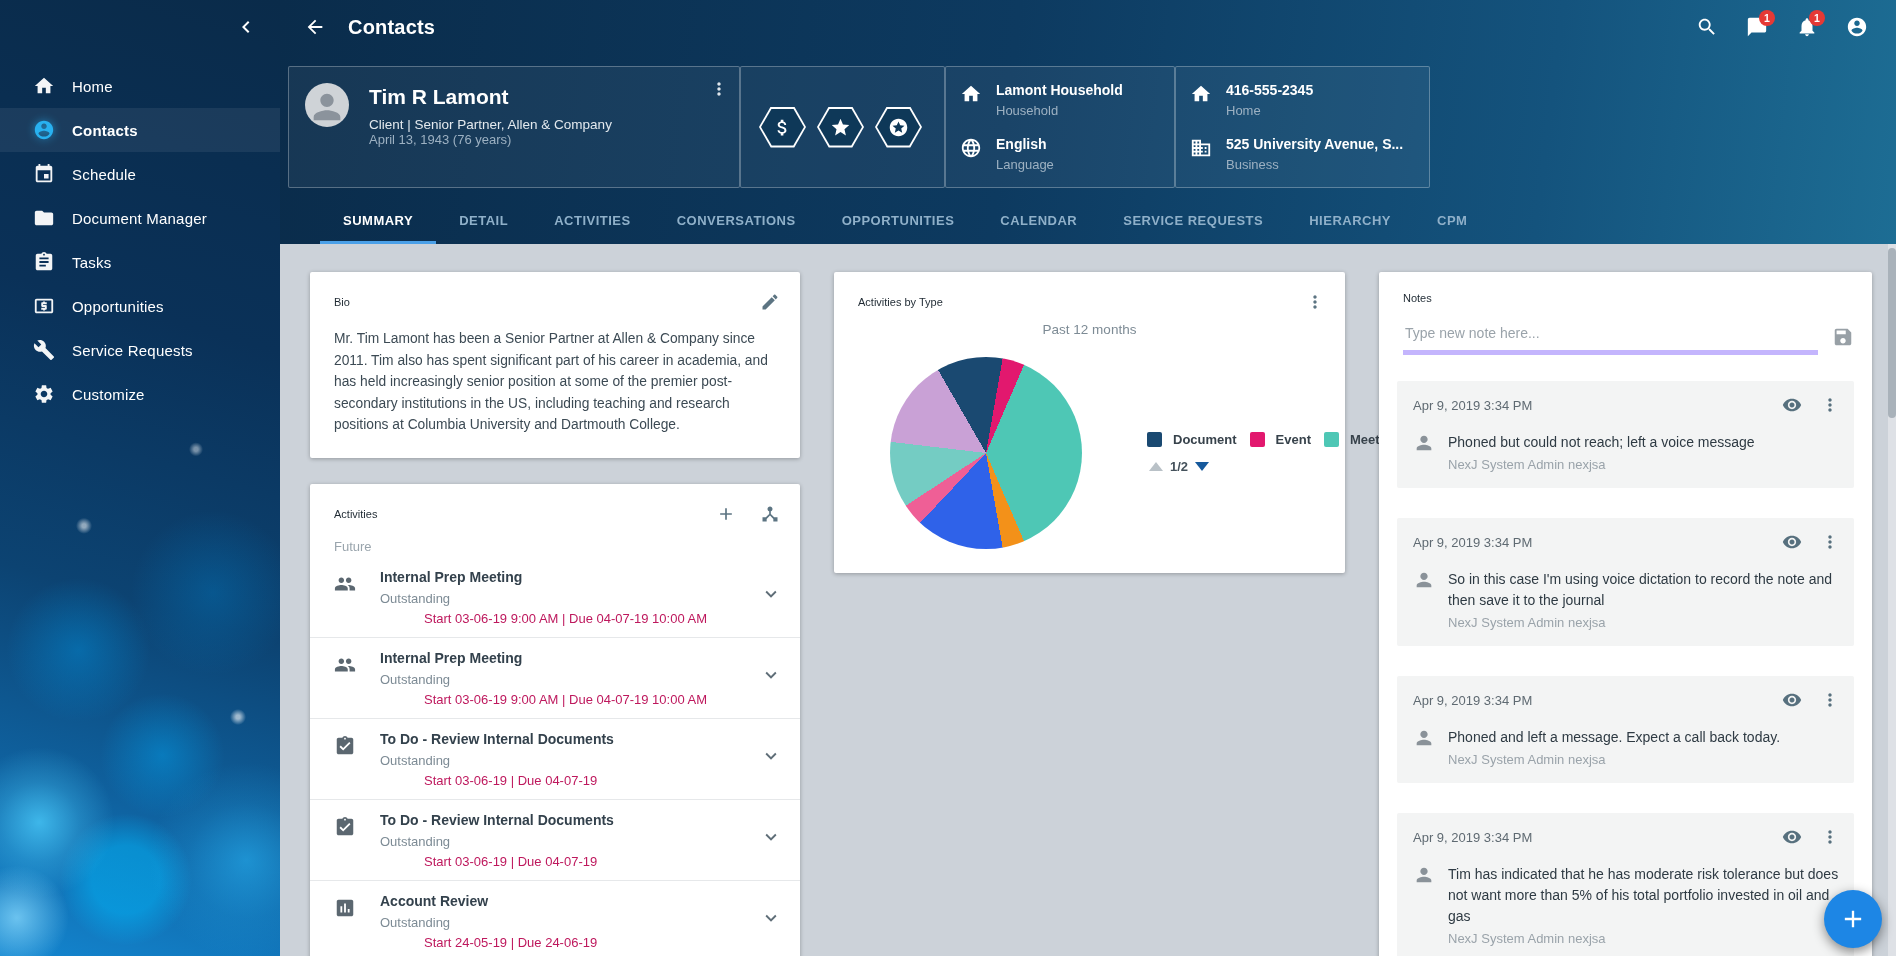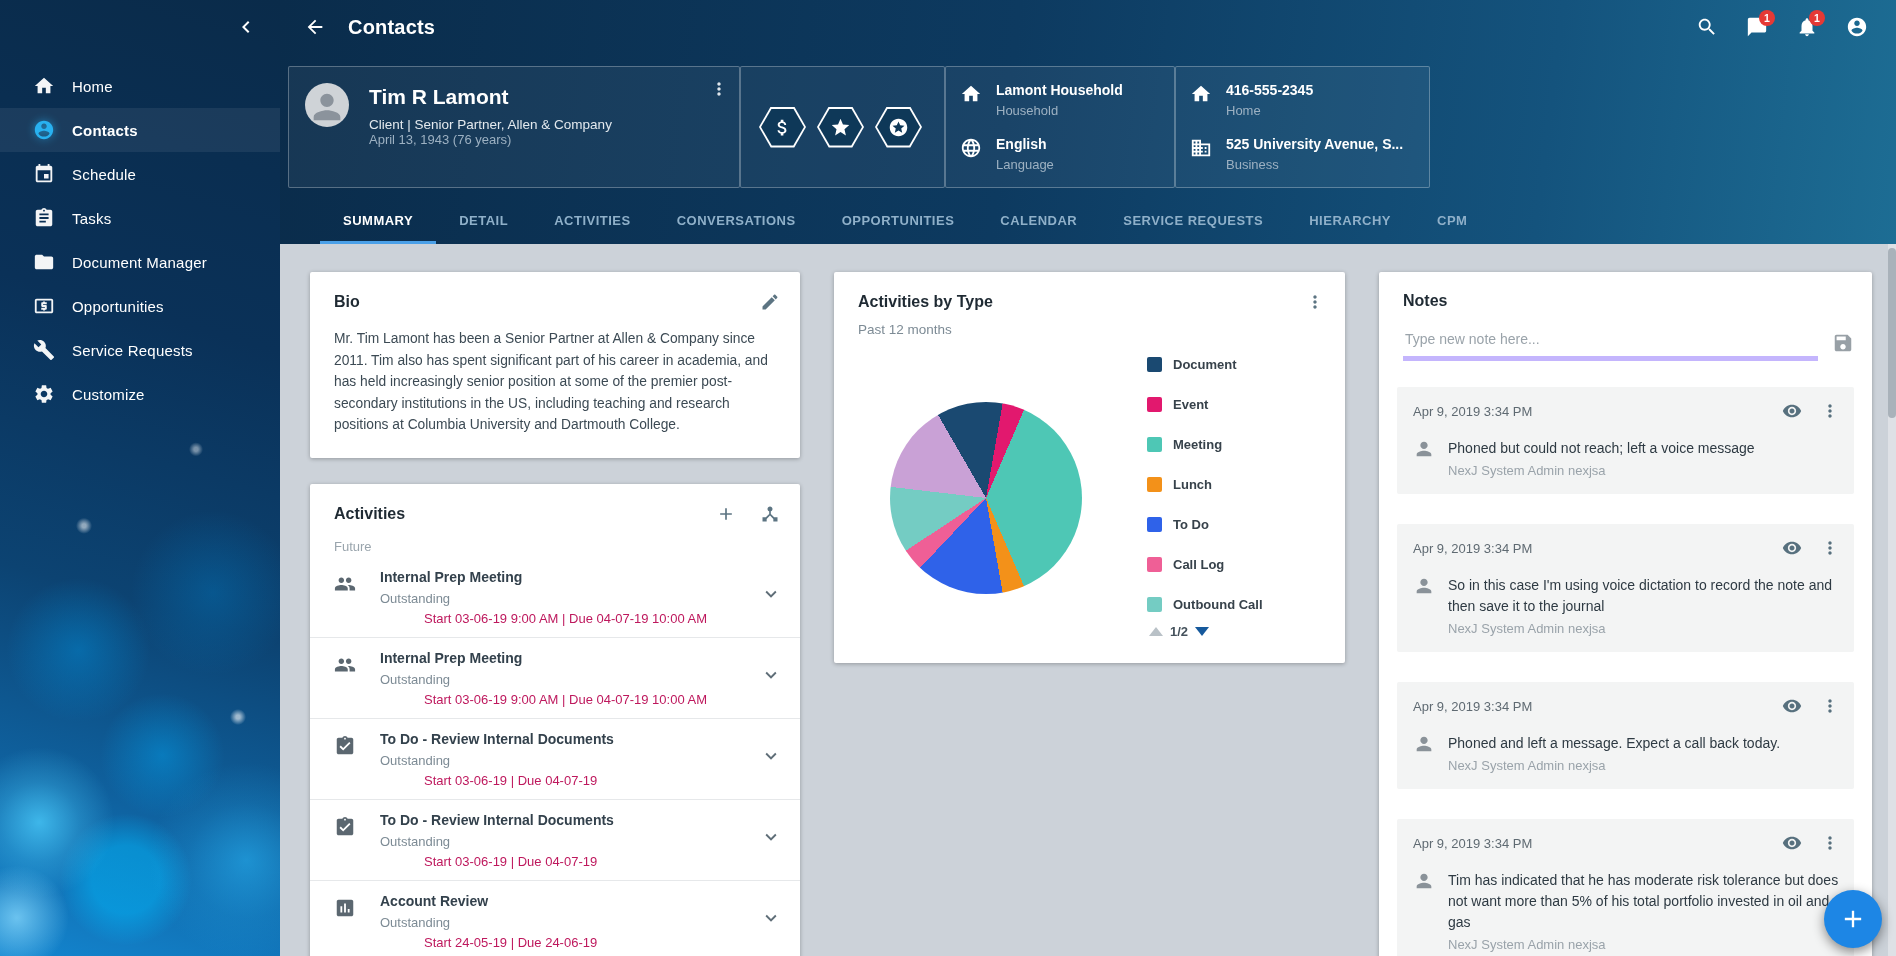--- a/index.html
+++ b/index.html
@@ -74,26 +74,26 @@
 
   .tabs { display:flex; padding-left:40px; height:44px; }
   .tab { display:flex; align-items:center; padding:0 23px; font-size:13px; font-weight:700; letter-spacing:.5px;
          color:#8fb0c9; cursor:pointer; border-bottom:3px solid transparent; }
   .tab.active { color:#fff; border-bottom-color:#4aa0e8; }
 
   
   .content { flex:1; display:flex; gap:34px; padding:28px 24px 0 30px; overflow:hidden; position:relative; background:#ccd2d9; }
   .col { display:flex; flex-direction:column; gap:26px; min-width:0; }
   .col1 { width:490px; flex:0 0 490px; }
-  .col2 { width:511px; flex:0 0 511px; }
+  .col2 { width:511px; flex:0 0 511px;text-align:center; }
   .col3 { width:493px; flex:0 0 493px; }
 
   .card { background:#fff; border-radius:2px; box-shadow:0 1px 4px rgba(0,0,0,.28); }
   .card-head { display:flex; align-items:center; padding:20px 20px 0 24px; }
-  .card-head h2 { font-size:16px; color:#1f2a33; font-weight:700; margin-right:auto; }
+  .card-head h2 { font-size:11px; color:#1f2a33; font-weight:400; margin-right:auto; }
   .head-icon { width:20px; height:20px; color:#5c7482; margin-left:24px; cursor:pointer; flex:0 0 20px; }
 
   .bio-text { padding:16px 24px 22px; font-size:13.8px; color:#3c4a54; line-height:1.56; }
 
   .group-label { padding:15px 24px 3px; font-size:13px; color:#9aa5ad; }
   .activity { display:flex; padding:12px 18px 11px 24px; border-bottom:1px solid #e6e8ea; align-items:flex-start; }
   .activity:last-child { border-bottom:none; }
   .act-icon { width:22px; height:22px; color:#5b6770; margin-top:4px; flex:0 0 22px; }
   .act-main { margin-left:24px; flex:1; min-width:0; }
   .act-title { font-size:14px; font-weight:700; color:#33414c; }
@@ -104,21 +104,21 @@
   .chart-card { padding-bottom:24px; }
   .chart-sub { padding:10px 24px 0; font-size:13.5px; color:#7d8b95; }
   .chart-body { display:flex; align-items:center; padding:20px 26px 0 56px; }
   .donut-wrap { position:relative; width:192px; height:192px; flex:0 0 192px; }
   .donut { width:192px; height:192px; border-radius:50%; }
   .donut-center { position:absolute; inset:0; margin:auto; width:124px; height:124px; border-radius:50%; background:#fff;
                   display:flex; flex-direction:column; align-items:center; justify-content:center; gap:2px; }
   .donut-center span { font-size:13px; color:#8d979e; }
   .donut-center b { font-size:15px; color:#37424b; }
   .legend-col { margin-left:auto; display:flex; flex-direction:column; width:172px; }
-  .legend { display:flex; flex-direction:column; gap:25px; }
+  .legend { display:flex; gap:13px; }
   .legend-item { display:flex; align-items:center; gap:11px; }
   .swatch { width:15px; height:15px; border-radius:2px; flex:0 0 15px; }
   .legend-label { font-size:13px; font-weight:700; color:#37424b; white-space:nowrap; }
   .pager { display:flex; align-items:center; gap:7px; margin-top:12px; margin-left:2px; }
   .pager-text { font-size:13px; color:#45525c; font-weight:600; }
   .tri { width:0; height:0; border-left:7px solid transparent; border-right:7px solid transparent; cursor:pointer; }
   .tri.up { border-bottom:9px solid #b9c1c7; }
   .tri.down { border-top:9px solid #16599c; }
 
   .notes-card { height:1200px; display:flex; flex-direction:column; }
@@ -184,33 +184,33 @@
             <svg viewBox="0 0 24 24">
               <path d="M17 12h-5v5h5v-5zM16 1v2H8V1H6v2H5c-1.11 0-1.99.9-1.99 2L3 19c0 1.1.89 2 2 2h14c1.1 0 2-.9 2-2V5c0-1.1-.9-2-2-2h-1V1h-2zm3 18H5V8h14v11z"></path>
             </svg>
           </span>
           <span class="nav-label">Schedule</span>
         </div>
 
         <div class="nav-item">
           <span class="icon nav-icon">
             <svg viewBox="0 0 24 24">
-              <path d="M19 3h-4.18C14.4 1.84 13.3 1 12 1c-1.3 0-2.4.84-2.82 2H5c-1.1 0-2 .9-2 2v14c0 1.1.9 2 2 2h14c1.1 0 2-.9 2-2V5c0-1.1-.9-2-2-2zm-7 0c.55 0 1 .45 1 1s-.45 1-1 1-1-.45-1-1 .45-1 1-1zm2 14H7v-2h7v2zm3-4H7v-2h10v2zm0-4H7V7h10v2z"></path>
-            </svg>
-          </span>
-          <span class="nav-label">Tasks</span>
+              <path d="M10 4H4c-1.1 0-1.99.9-1.99 2L2 18c0 1.1.9 2 2 2h16c1.1 0 2-.9 2-2V8c0-1.1-.9-2-2-2h-8l-2-2z"></path>
+            </svg>
+          </span>
+          <span class="nav-label">Document Manager</span>
         </div>
 
         <div class="nav-item">
           <span class="icon nav-icon">
             <svg viewBox="0 0 24 24">
-              <path d="M10 4H4c-1.1 0-1.99.9-1.99 2L2 18c0 1.1.9 2 2 2h16c1.1 0 2-.9 2-2V8c0-1.1-.9-2-2-2h-8l-2-2z"></path>
-            </svg>
-          </span>
-          <span class="nav-label">Document Manager</span>
+              <path d="M19 3h-4.18C14.4 1.84 13.3 1 12 1c-1.3 0-2.4.84-2.82 2H5c-1.1 0-2 .9-2 2v14c0 1.1.9 2 2 2h14c1.1 0 2-.9 2-2V5c0-1.1-.9-2-2-2zm-7 0c.55 0 1 .45 1 1s-.45 1-1 1-1-.45-1-1 .45-1 1-1zm2 14H7v-2h7v2zm3-4H7v-2h10v2zm0-4H7V7h10v2z"></path>
+            </svg>
+          </span>
+          <span class="nav-label">Tasks</span>
         </div>
 
         <div class="nav-item">
           <span class="icon nav-icon">
             <svg viewBox="0 0 24 24">
               <path d="M11 17h2v-1h1c.55 0 1-.45 1-1v-3c0-.55-.45-1-1-1h-3v-1h4V8h-2V7h-2v1h-1c-.55 0-1 .45-1 1v3c0 .55.45 1 1 1h3v1H9v2h2v1zm9-13H4c-1.11 0-1.99.89-1.99 2L2 18c0 1.11.89 2 2 2h16c1.11 0 2-.89 2-2V6c0-1.11-.89-2-2-2zm0 14H4V6h16v12z"></path>
             </svg>
           </span>
           <span class="nav-label">Opportunities</span>
         </div>

